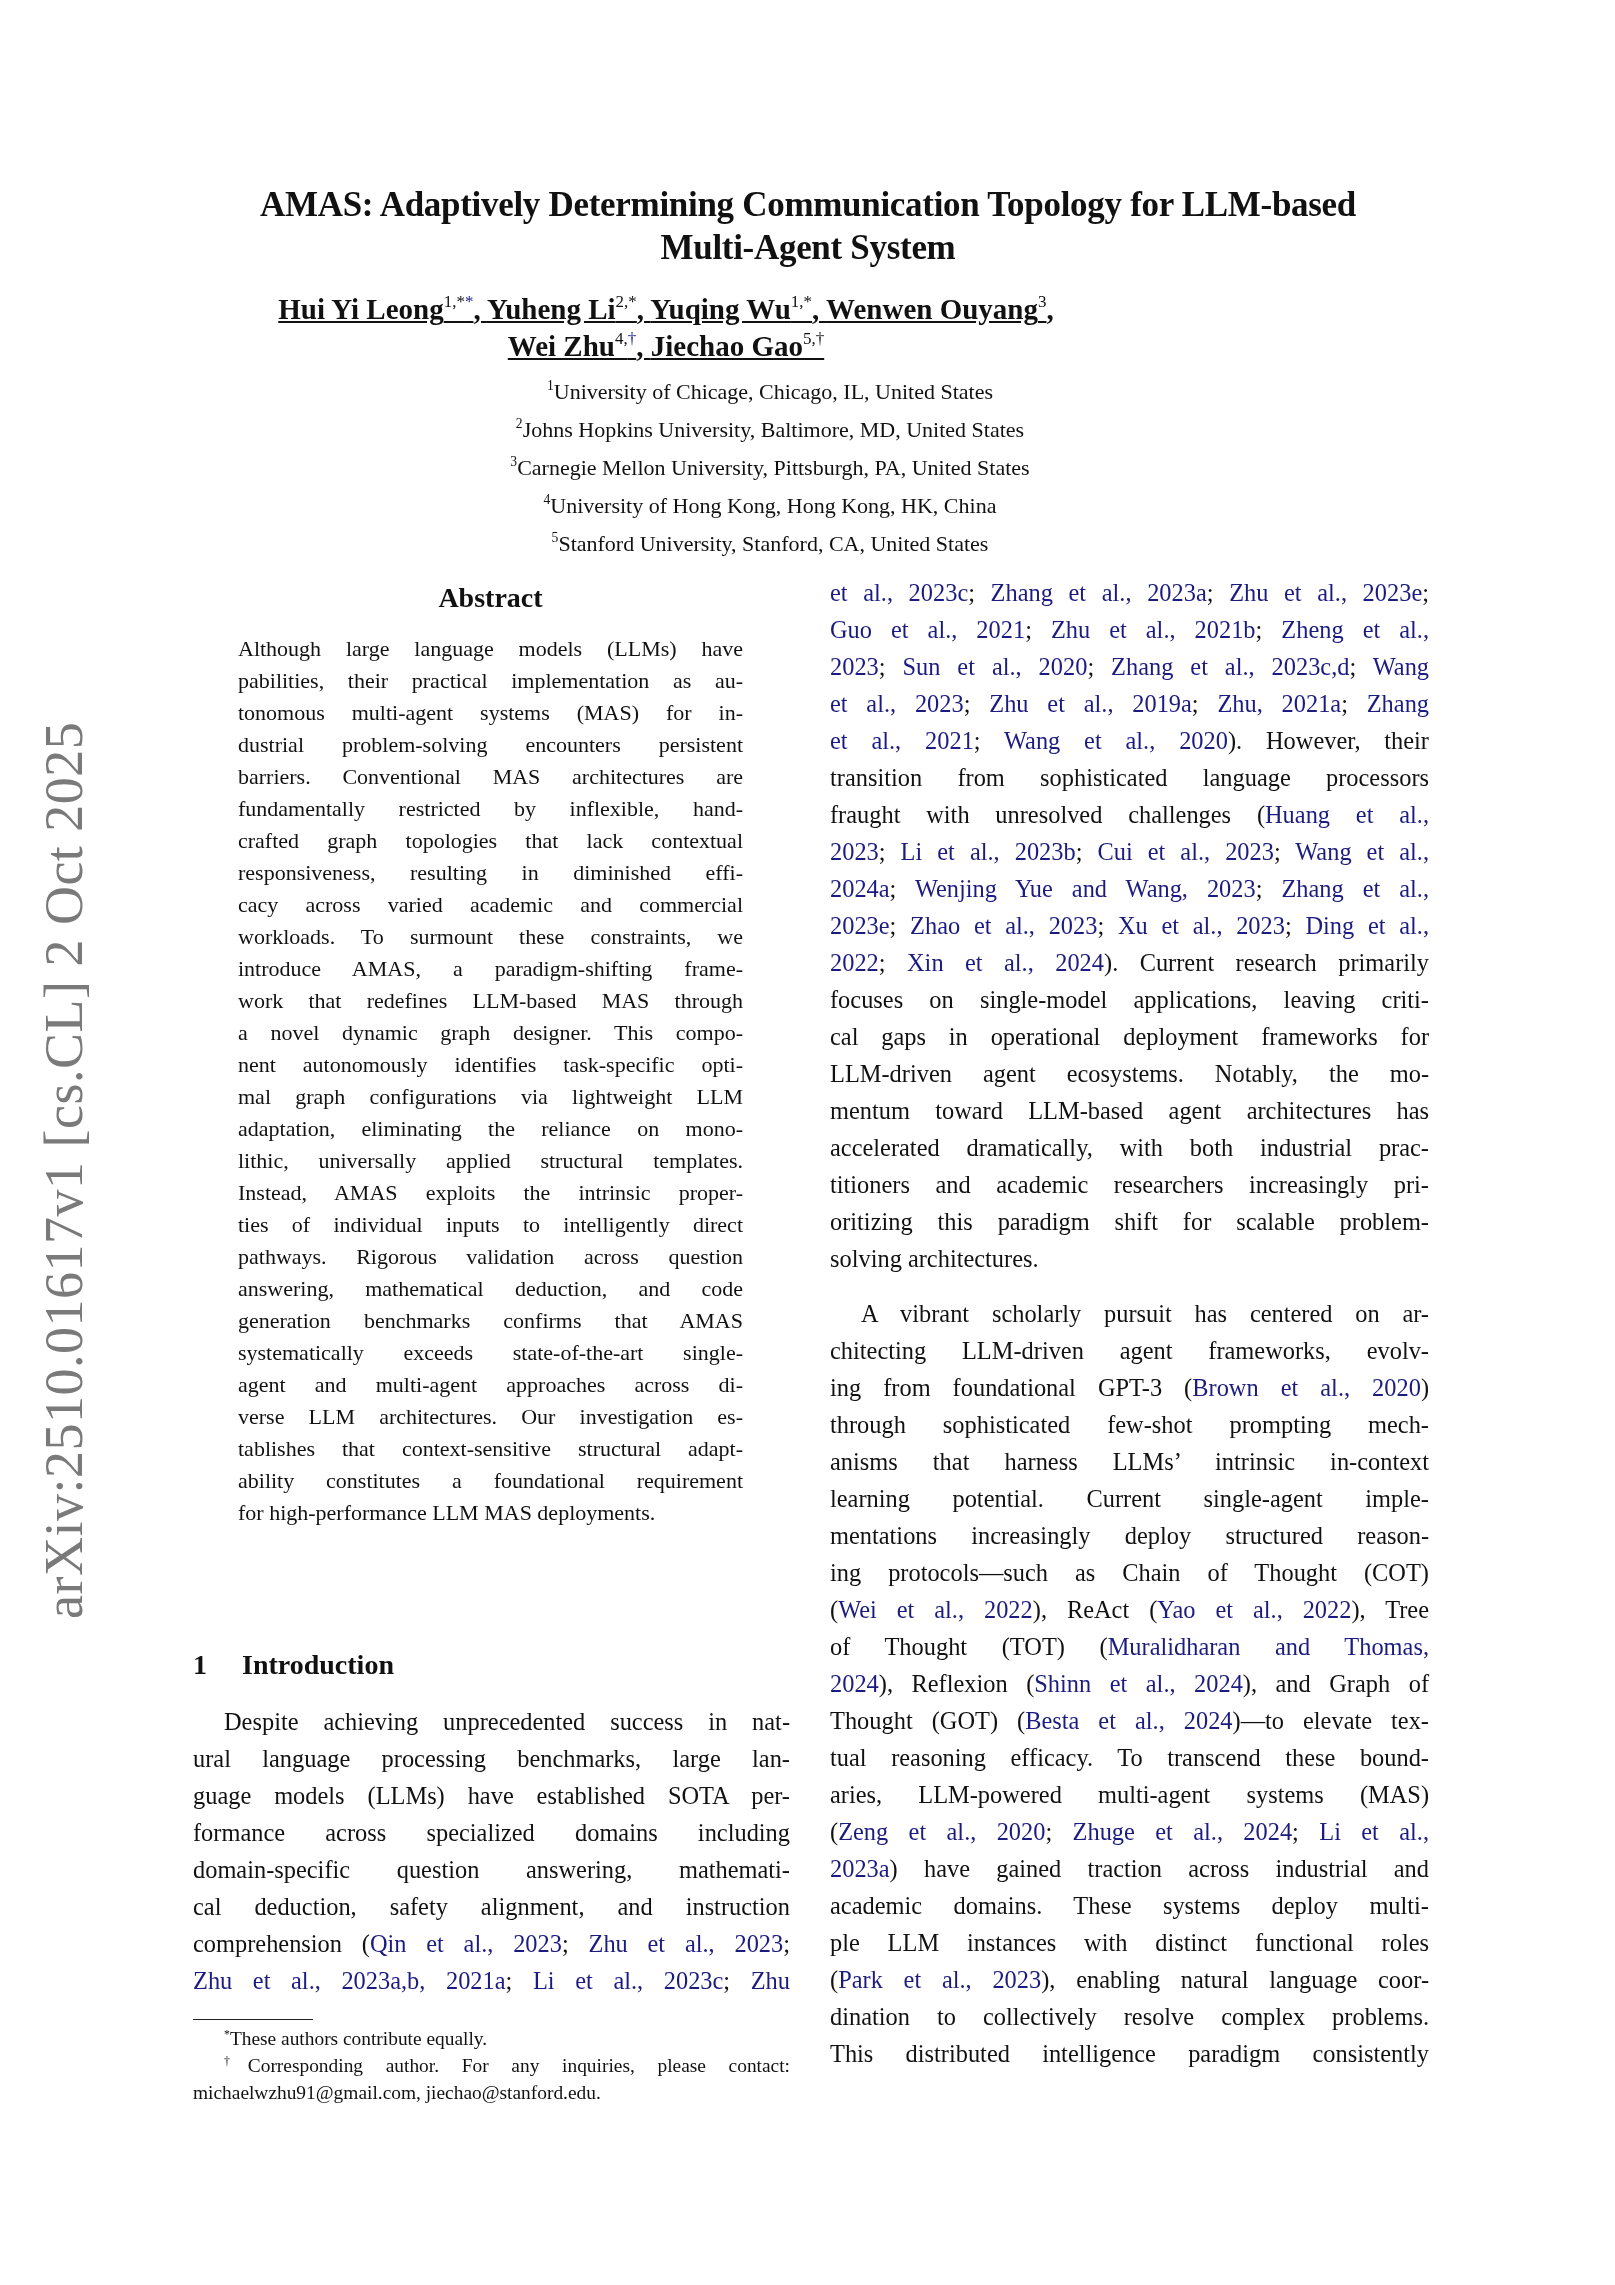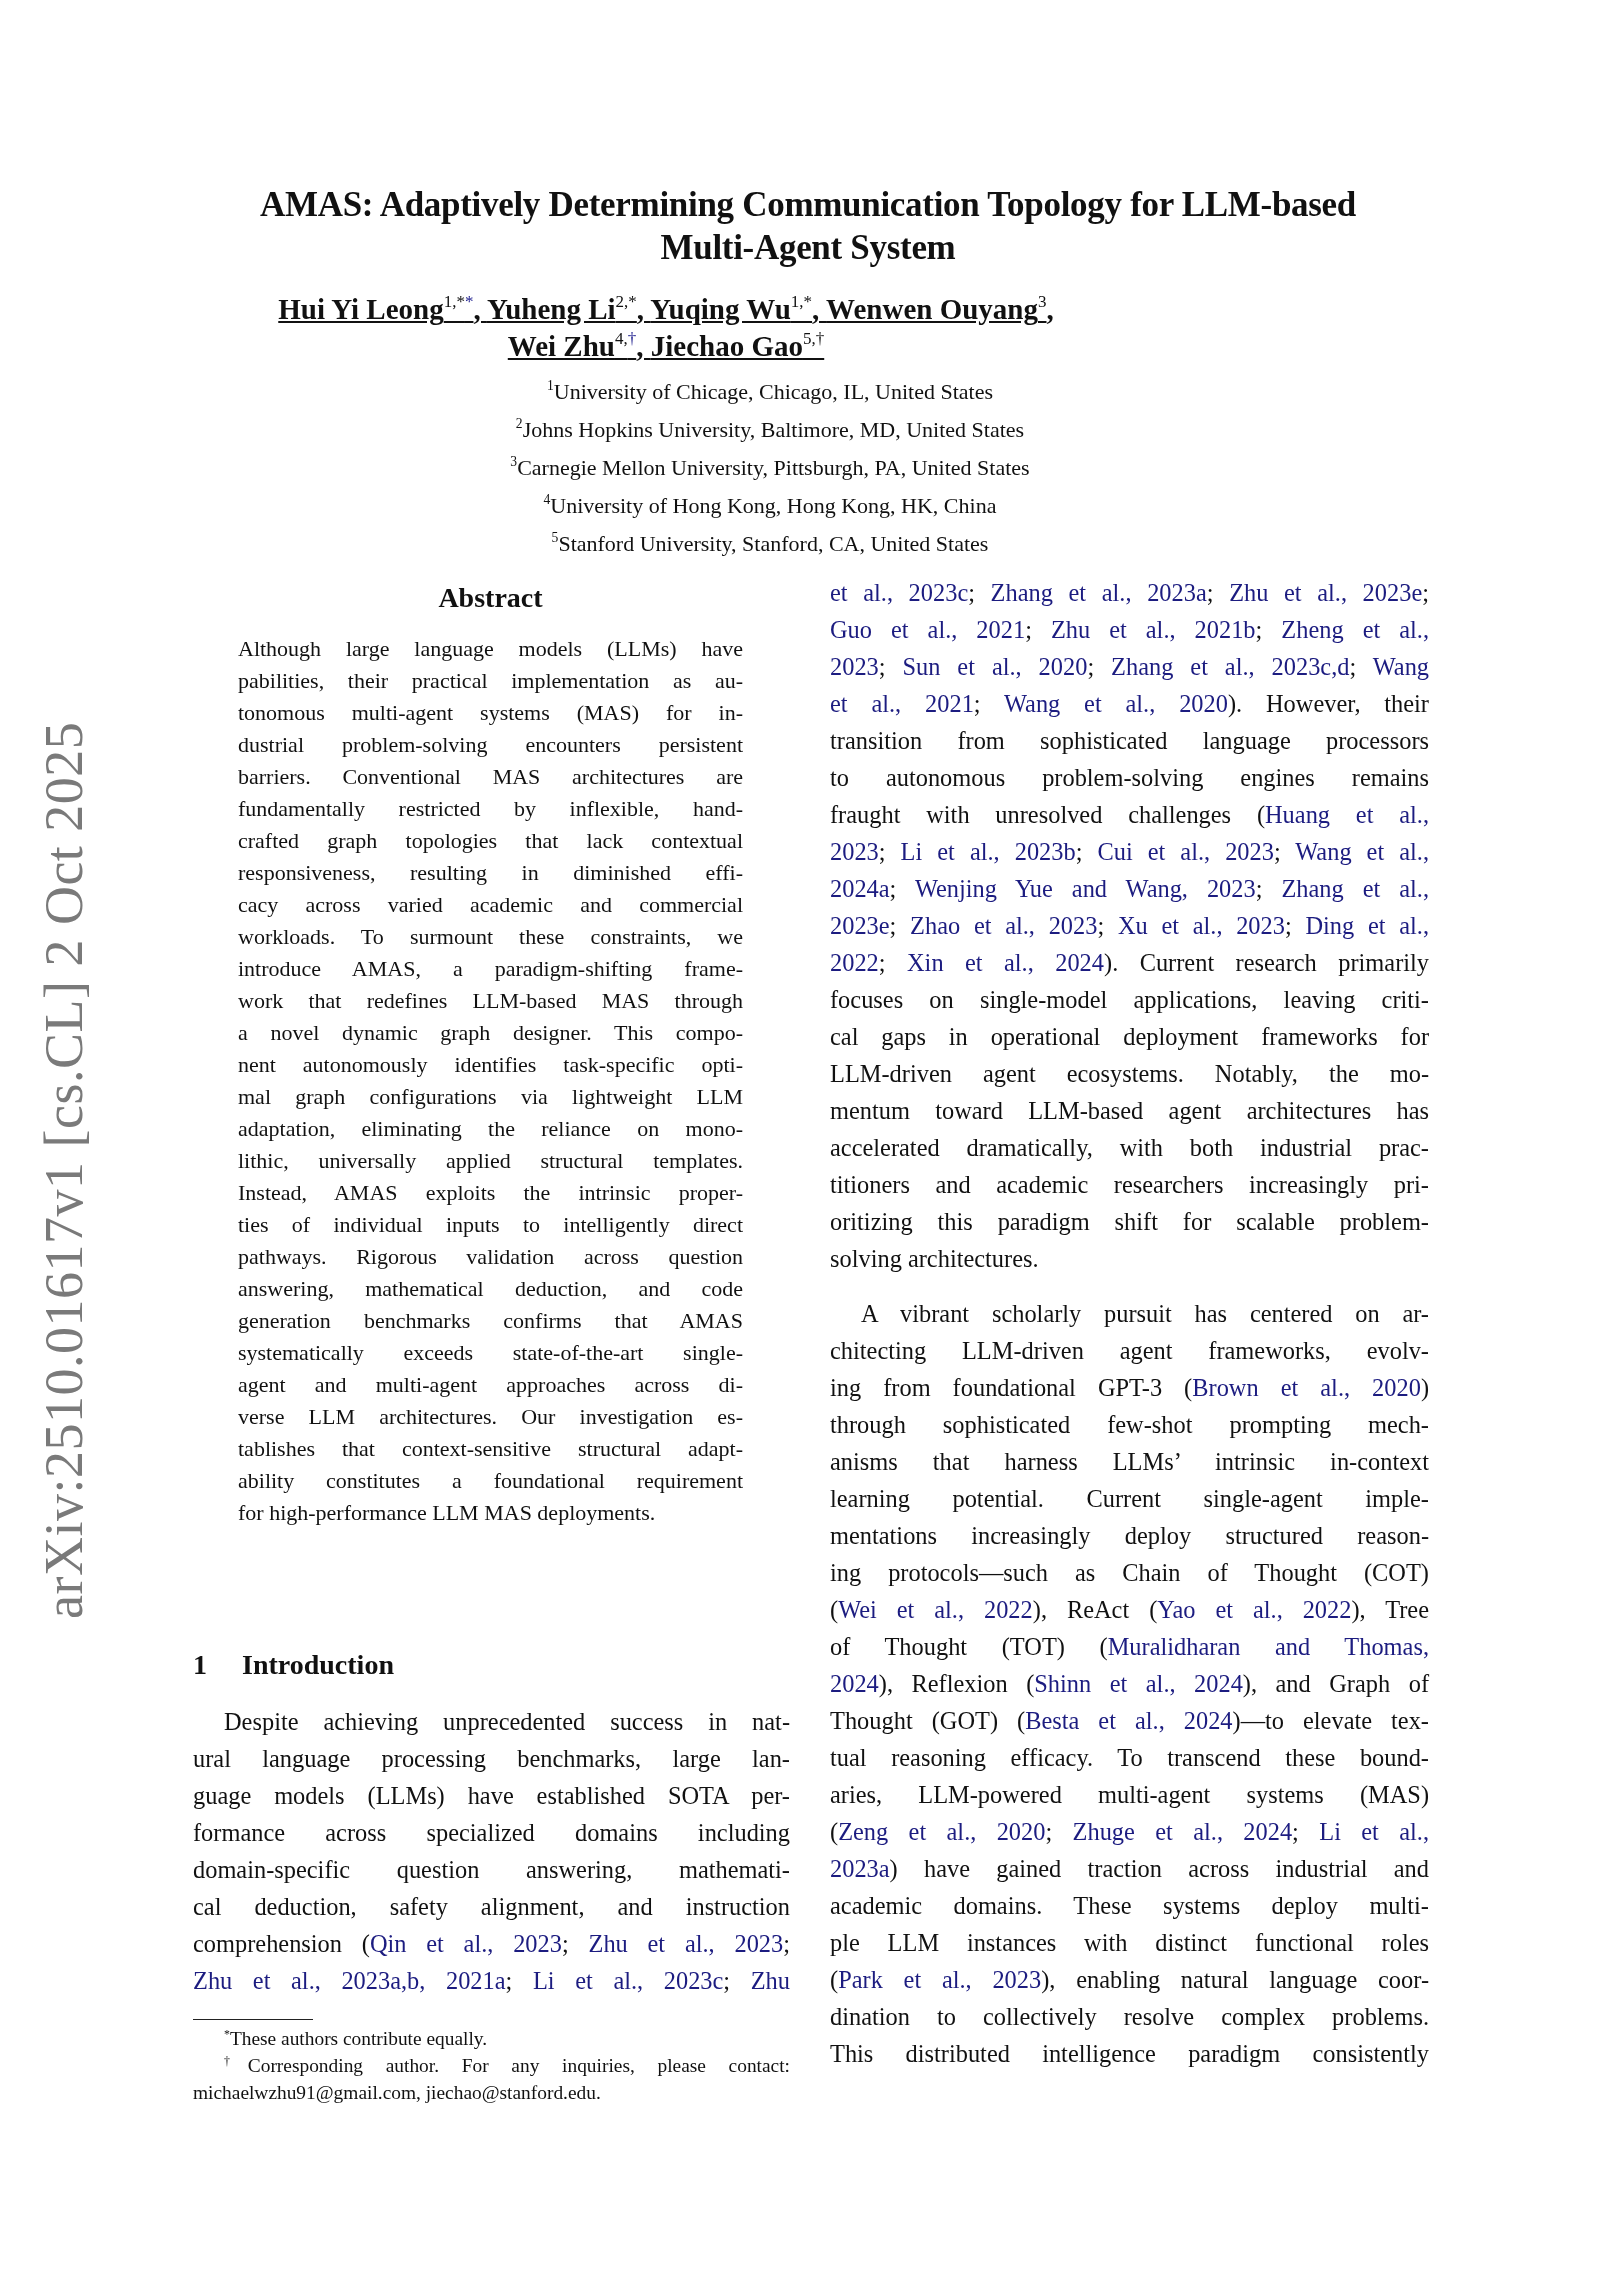--- a/index.html
+++ b/index.html
@@ -110,23 +110,23 @@
     <div class="line"><span>cal deduction, safety alignment, and instruction</span></div>
     <div class="line"><span>comprehension (</span><a class="cite">Qin et al., 2023</a><span>; </span><a class="cite">Zhu et al., 2023</a><span>;</span></div>
     <div class="line"><a class="cite">Zhu et al., 2023a,b, 2021a</a><span>; </span><a class="cite">Li et al., 2023c</a><span>; </span><a class="cite">Zhu</a></div>
   </div>
 
 <div class="col right">
   <div id="intro-right-p1">
       <div class="line"><a class="cite">et al., 2023c</a><span>; </span><a class="cite">Zhang et al., 2023a</a><span>; </span><a class="cite">Zhu et al., 2023e</a><span>;</span></div>
       <div class="line"><a class="cite">Guo et al., 2021</a><span>; </span><a class="cite">Zhu et al., 2021b</a><span>; </span><a class="cite">Zheng et al.,</a></div>
       <div class="line"><a class="cite">2023</a><span>; </span><a class="cite">Sun et al., 2020</a><span>; </span><a class="cite">Zhang et al., 2023c,d</a><span>; </span><a class="cite">Wang</a></div>
+      <div class="line"><a class="cite">et al., 2023</a><span>; </span><a class="cite">Zhu et al., 2019a</a><span>; </span><a class="cite">Zhu, 2021a</a><span>; </span><a class="cite">Zhang</a></div>
       <div class="line"><a class="cite">et al., 2021</a><span>; </span><a class="cite">Wang et al., 2020</a><span>).  However, their</span></div>
       <div class="line"><span>transition from sophisticated language processors</span></div>
-      <div class="line"><span>to autonomous problem-solving engines remains</span></div>
       <div class="line"><span>fraught with unresolved challenges (</span><a class="cite">Huang et al.,</a></div>
       <div class="line"><a class="cite">2023</a><span>; </span><a class="cite">Li et al., 2023b</a><span>; </span><a class="cite">Cui et al., 2023</a><span>; </span><a class="cite">Wang et al.,</a></div>
       <div class="line"><a class="cite">2024a</a><span>; </span><a class="cite">Wenjing Yue and Wang, 2023</a><span>; </span><a class="cite">Zhang et al.,</a></div>
       <div class="line"><a class="cite">2023e</a><span>; </span><a class="cite">Zhao et al., 2023</a><span>; </span><a class="cite">Xu et al., 2023</a><span>; </span><a class="cite">Ding et al.,</a></div>
       <div class="line"><a class="cite">2022</a><span>; </span><a class="cite">Xin et al., 2024</a><span>). Current research primarily</span></div>
       <div class="line"><span>focuses on single-model applications, leaving criti-</span></div>
       <div class="line"><span>cal gaps in operational deployment frameworks for</span></div>
       <div class="line"><span>LLM-driven agent ecosystems.  Notably, the mo-</span></div>
       <div class="line"><span>mentum toward LLM-based agent architectures has</span></div>
       <div class="line"><span>accelerated dramatically, with both industrial prac-</span></div>

